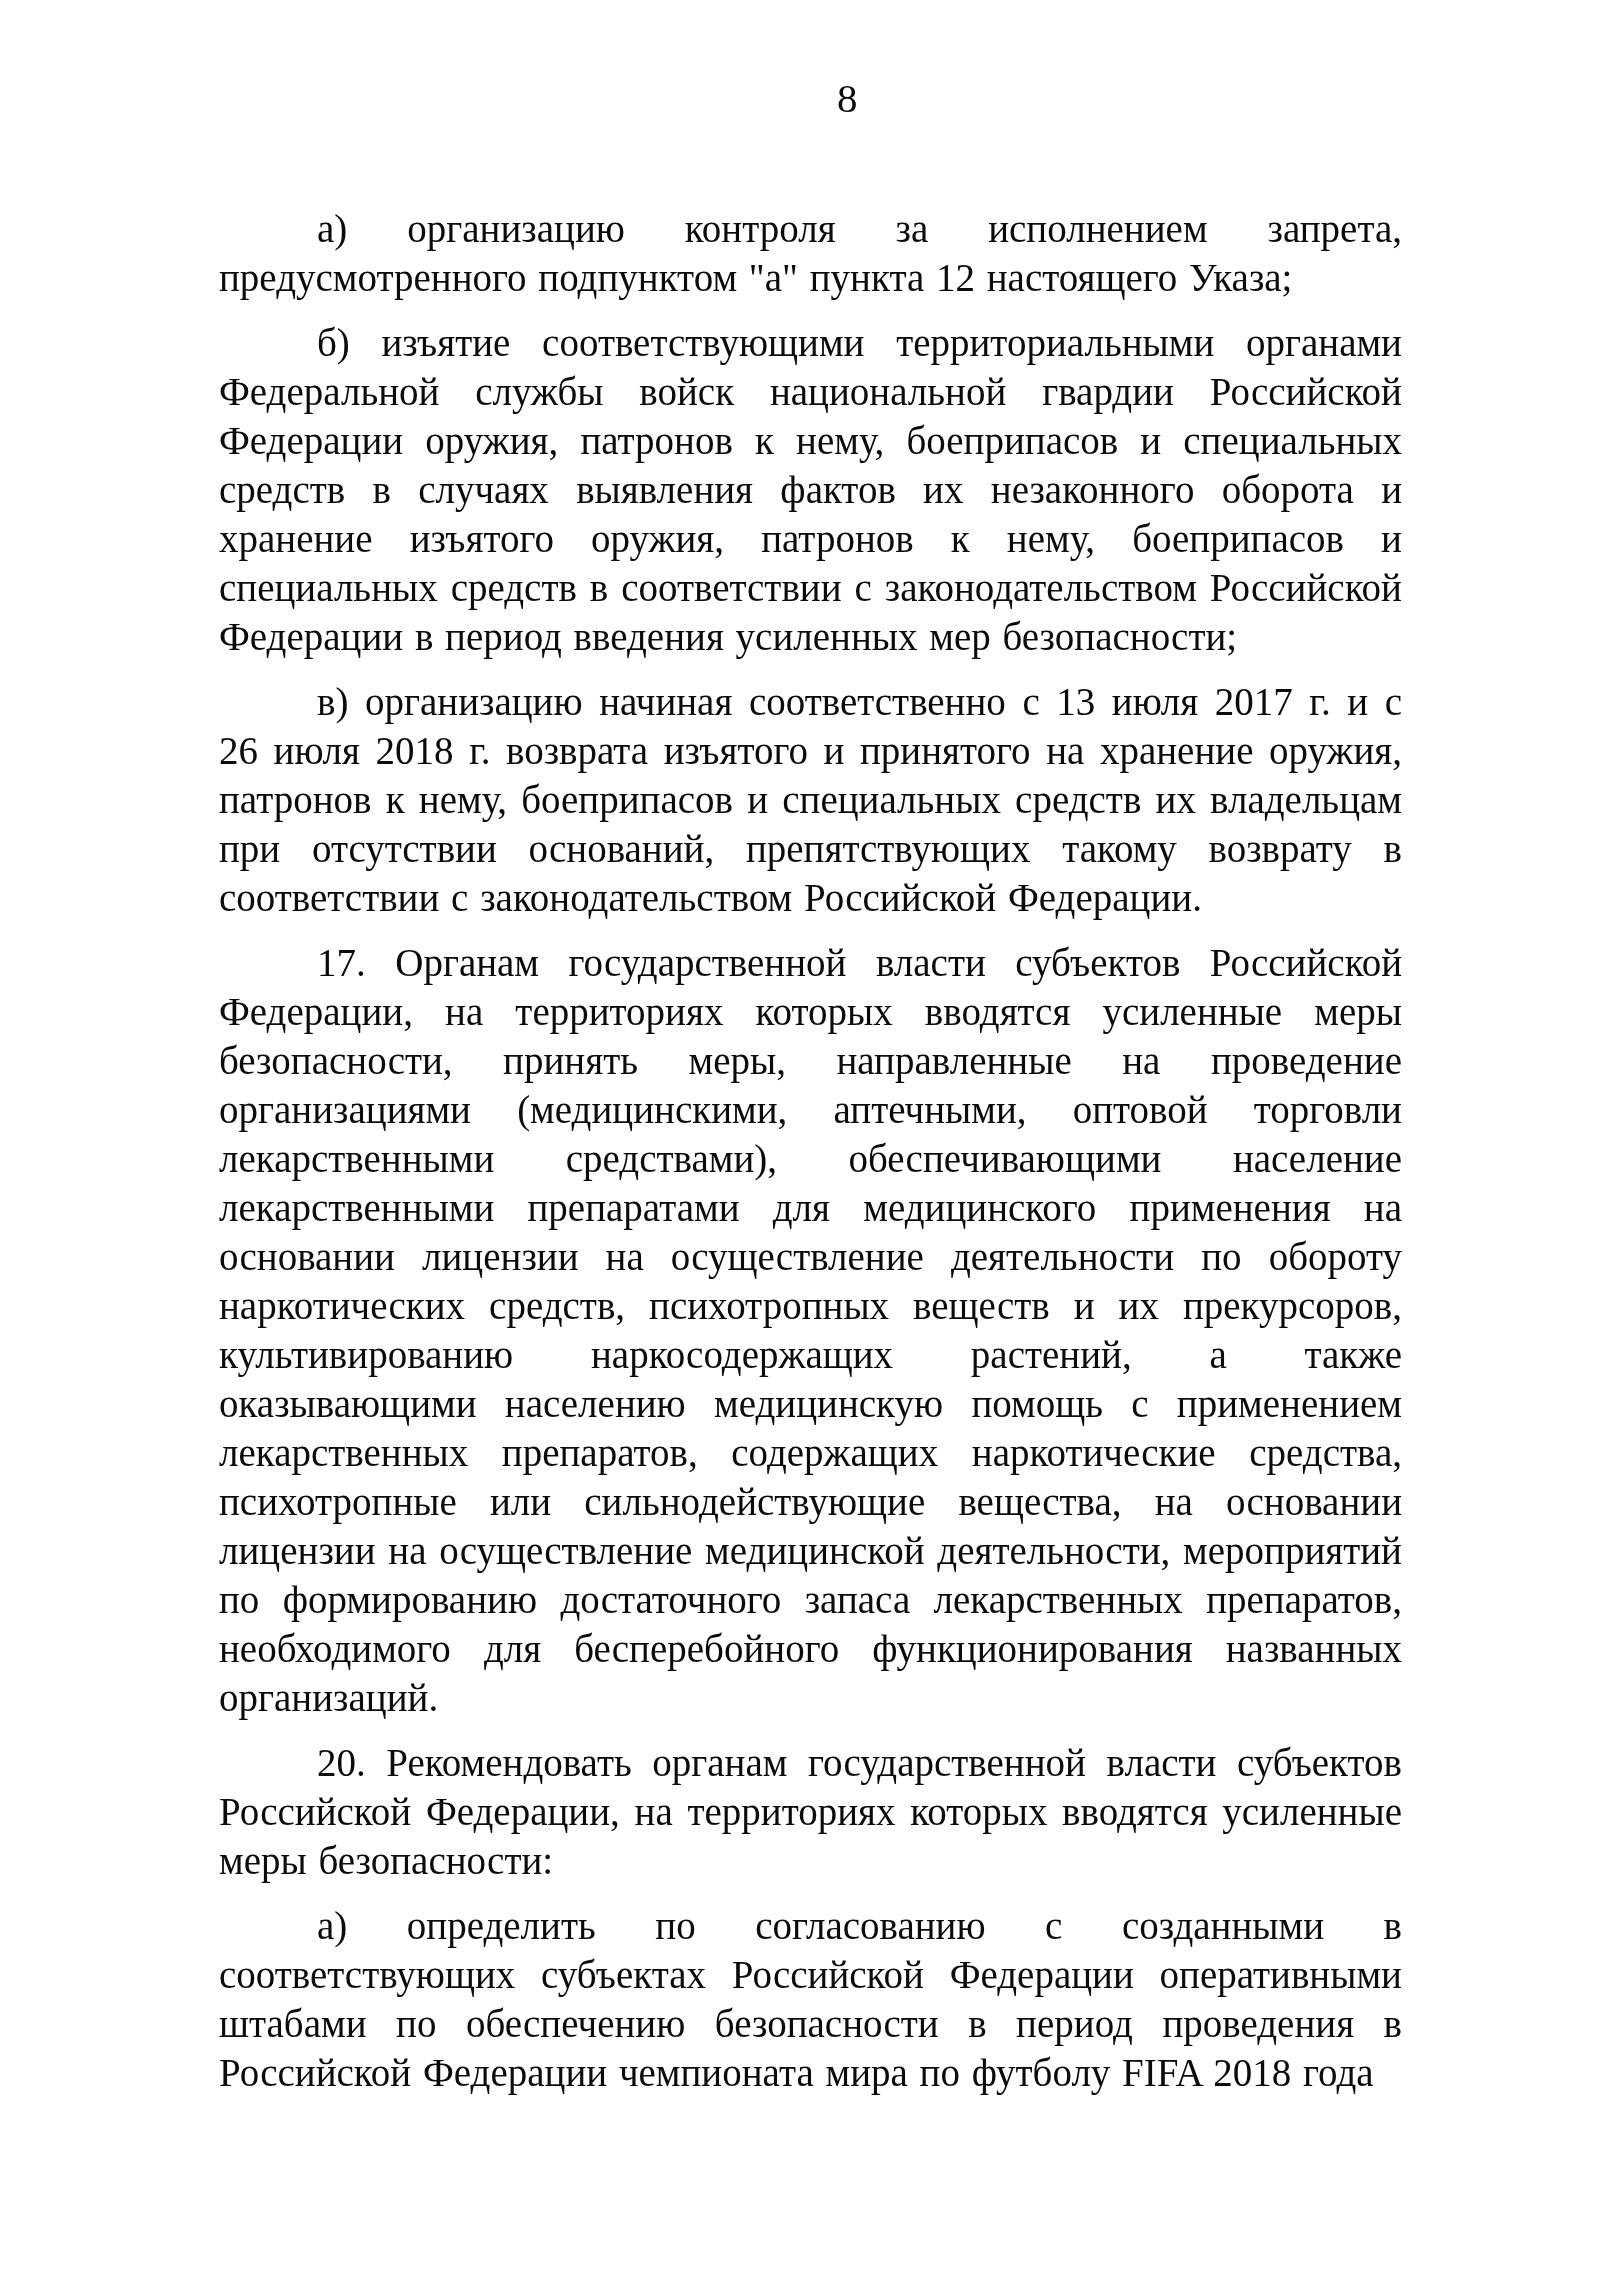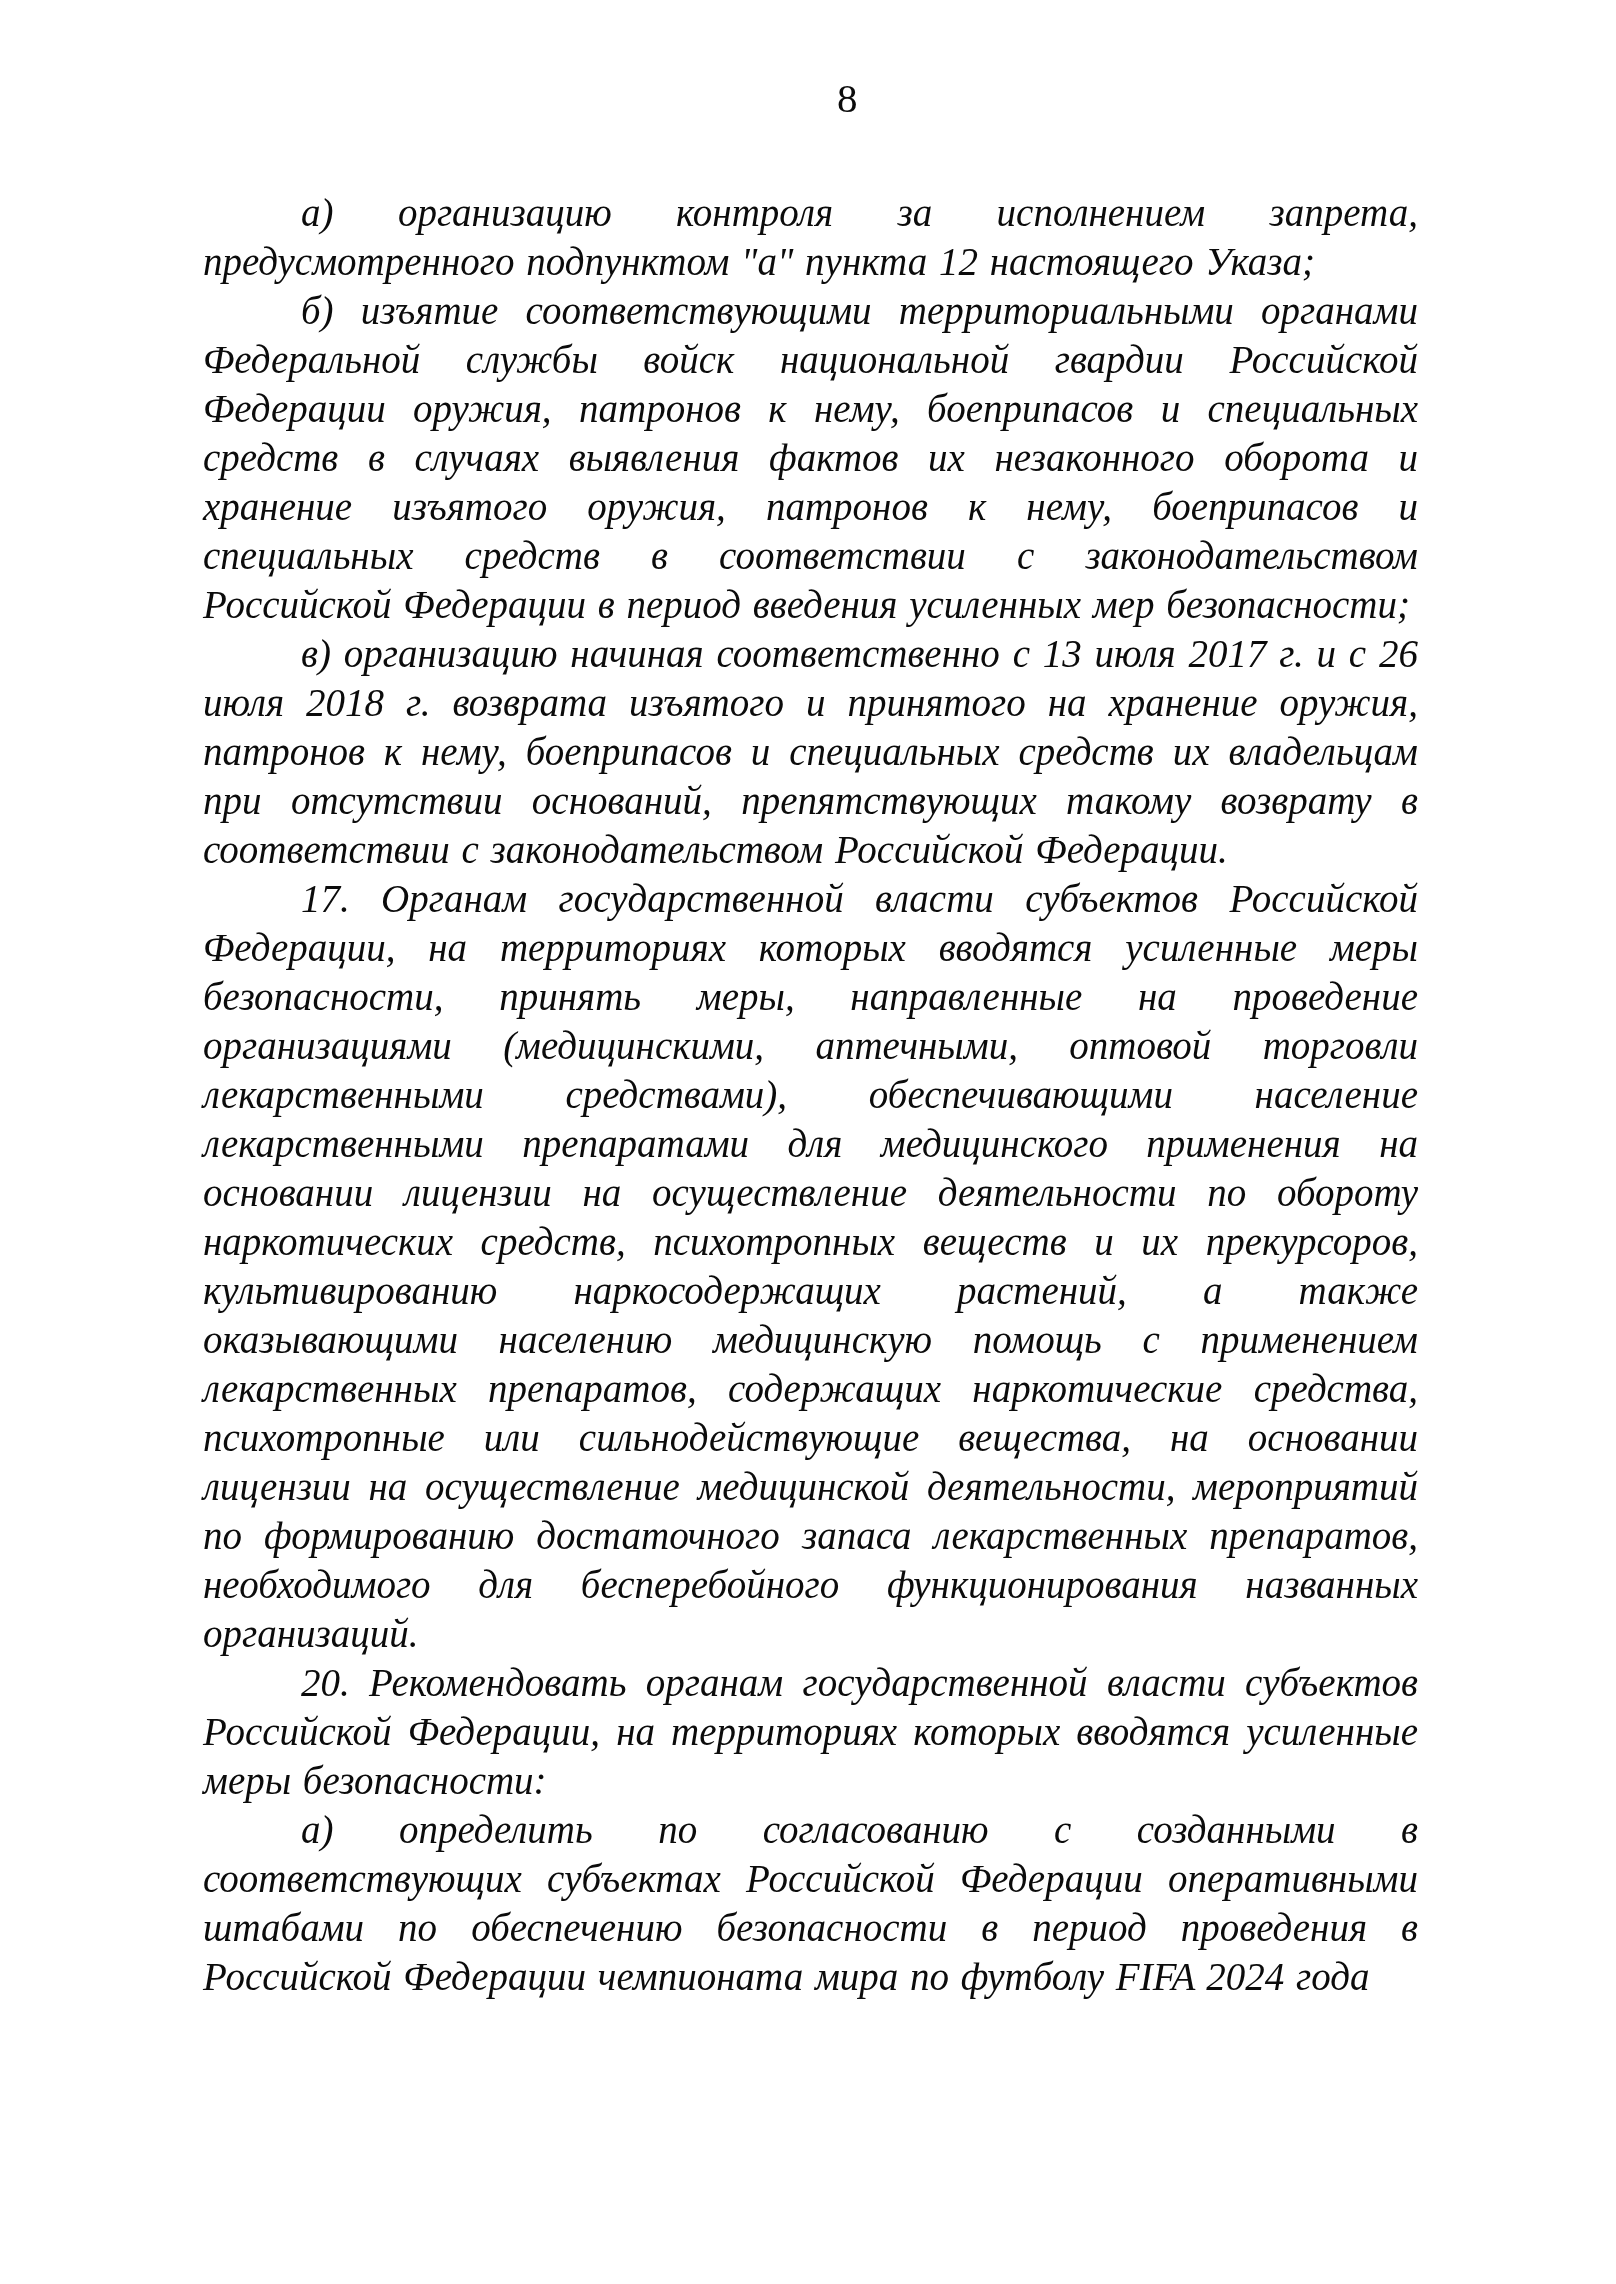--- a/index.html
+++ b/index.html
@@ -30,36 +30,35 @@
     top: 188px;
     left: 203px;
     width: 1215px;
     font-size: 39px;
     line-height: 49px;
     text-align: justify;
     hyphens: none;
     word-spacing: 2px;
   }
   .doc-body p {
-    margin: 0;
+    margin: 16px;
     padding: 0;
     text-indent: 98px;
-    font-style: italic;
   }
 </style>
 </head>
 <body>
 
 <div class="page">
 
   <div class="page-number">8</div>
 
   <div class="doc-body">
     <p>а) организацию контроля за исполнением запрета, предусмотренного подпунктом "а" пункта 12 настоящего Указа;</p>
     <p>б) изъятие соответствующими территориальными органами Федеральной службы войск национальной гвардии Российской Федерации оружия, патронов к нему, боеприпасов и специальных средств в случаях выявления фактов их незаконного оборота и хранение изъятого оружия, патронов к нему, боеприпасов и специальных средств в соответствии с законодательством Российской Федерации в период введения усиленных мер безопасности;</p>
     <p>в) организацию начиная соответственно с 13 июля 2017 г. и с 26 июля 2018 г. возврата изъятого и принятого на хранение оружия, патронов к нему, боеприпасов и специальных средств их владельцам при отсутствии оснований, препятствующих такому возврату в соответствии с законодательством Российской Федерации.</p>
     <p>17. Органам государственной власти субъектов Российской Федерации, на территориях которых вводятся усиленные меры безопасности, принять меры, направленные на проведение организациями (медицинскими, аптечными, оптовой торговли лекарственными средствами), обеспечивающими население лекарственными препаратами для медицинского применения на основании лицензии на осуществление деятельности по обороту наркотических средств, психотропных веществ и их прекурсоров, культивированию наркосодержащих растений, а также оказывающими населению медицинскую помощь с применением лекарственных препаратов, содержащих наркотические средства, психотропные или сильнодействующие вещества, на основании лицензии на осуществление медицинской деятельности, мероприятий по формированию достаточного запаса лекарственных препаратов, необходимого для бесперебойного функционирования названных организаций.</p>
     <p>20. Рекомендовать органам государственной власти субъектов Российской Федерации, на территориях которых вводятся усиленные меры безопасности:</p>
-    <p>а) определить по согласованию с созданными в соответствующих субъектах Российской Федерации оперативными штабами по обеспечению безопасности в период проведения в Российской Федерации чемпионата мира по футболу FIFA 2024 года</p>
+    <p>а) определить по согласованию с созданными в соответствующих субъектах Российской Федерации оперативными штабами по обеспечению безопасности в период проведения в Российской Федерации чемпионата мира по футболу FIFA 2018 года</p>
   </div>
 
 </div>
 
 
 </body></html>

